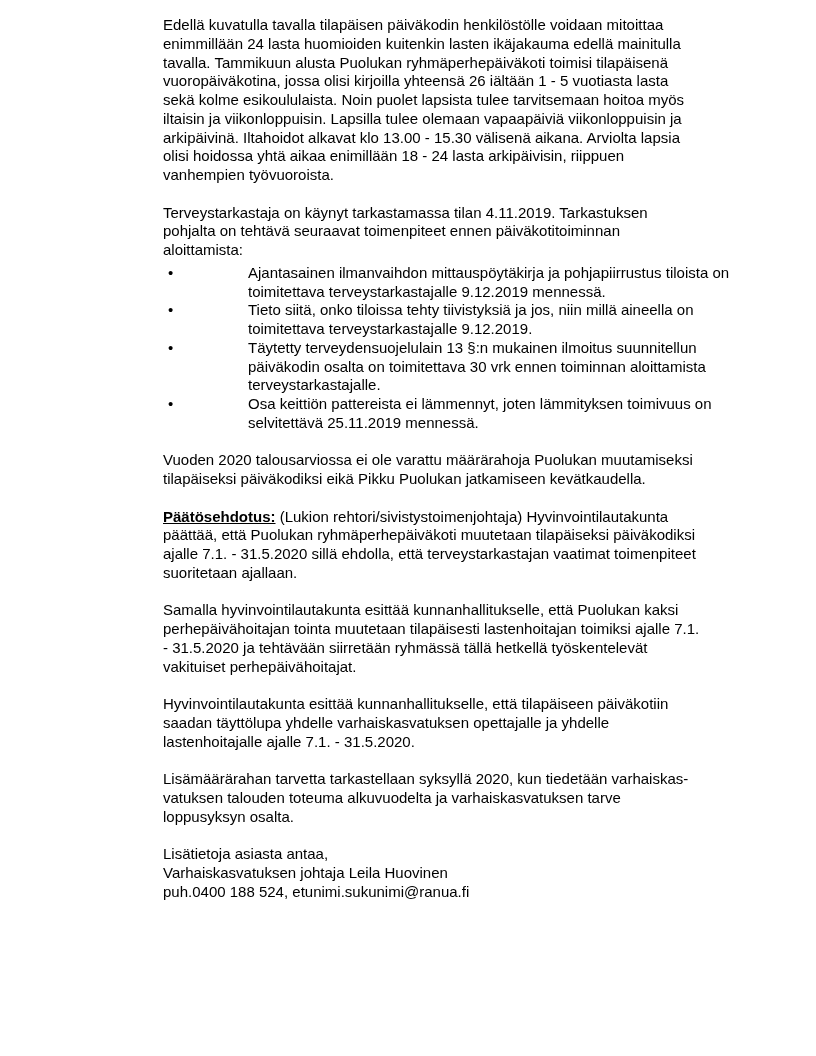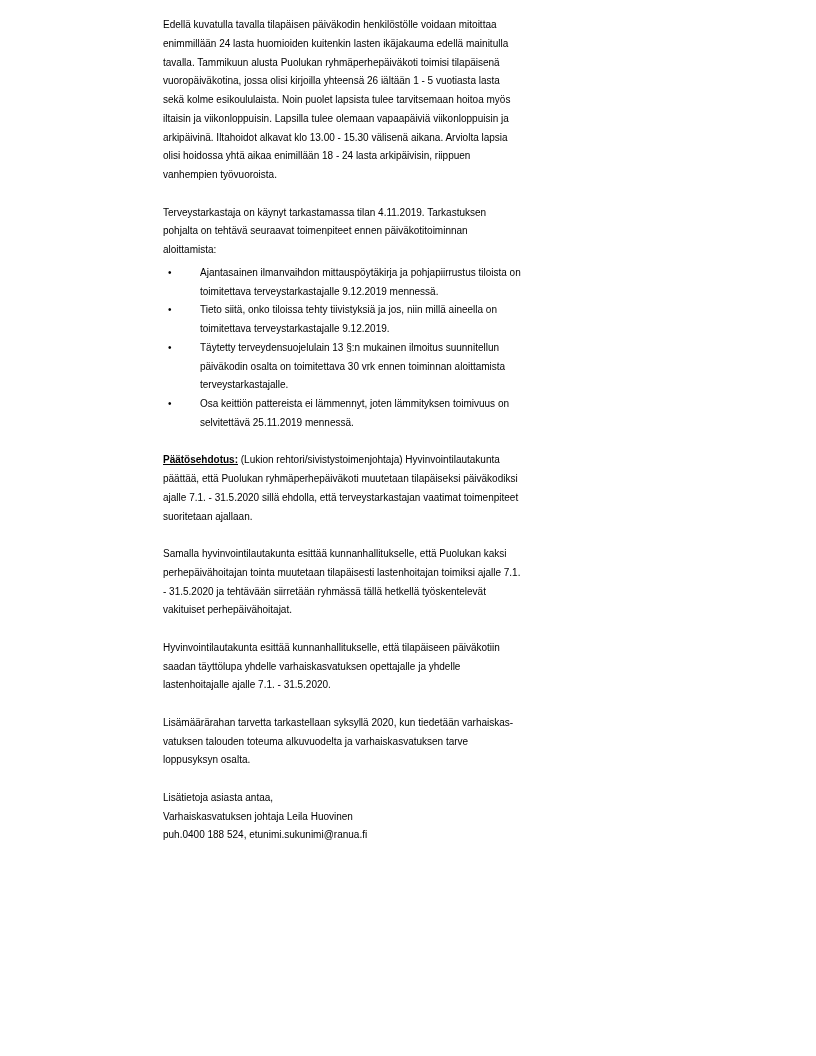--- a/index.html
+++ b/index.html
@@ -19,21 +19,21 @@
     width: 816px;
     height: 1056px;
     background: #ffffff;
     overflow: hidden;
   }
   .content {
     position: absolute;
     left: 163px;
     top: 16px;
     width: 600px;
-    font-size: 10px;
+    font-size: 15px;
     line-height: 18.75px;
     color: #000000;
   }
   .para {
     margin: 0 0 18.75px 0;
     white-space: pre;
   }
   .para.tight {
     margin-bottom: 4px;
   }
@@ -45,20 +45,21 @@
     align-items: flex-start;
   }
   .bullet {
     flex: 0 0 37px;
     width: 37px;
     padding-left: 5px;
     box-sizing: border-box;
   }
   .bullet-text {
     white-space: pre;
+    margin-left: 48px;
   }
   .label {
     font-weight: bold;
     text-decoration: underline;
     text-align: right;
   }
 </style>
 </head>
 <body>
 
@@ -96,20 +97,22 @@
 päiväkodin osalta on toimitettava 30 vrk ennen toiminnan aloittamista
 terveystarkastajalle.</span>
       </div>
       <div class="bullet-row">
         <span class="bullet">•</span>
         <span class="bullet-text">Osa keittiön pattereista ei lämmennyt, joten lämmityksen toimivuus on
 selvitettävä 25.11.2019 mennessä.</span>
       </div>
     </div>
 
+    <p class="para">Vuoden 2020 talousarviossa ei ole varattu määrärahoja Puolukan muutamiseksi
+tilapäiseksi päiväkodiksi eikä Pikku Puolukan jatkamiseen kevätkaudella.</p>
 
     <p class="para"><span class="label">Päätösehdotus:</span><span> (Lukion rehtori/sivistystoimenjohtaja) Hyvinvointilautakunta
 päättää, että Puolukan ryhmäperhepäiväkoti muutetaan tilapäiseksi päiväkodiksi
 ajalle 7.1. - 31.5.2020 sillä ehdolla, että terveystarkastajan vaatimat toimenpiteet
 suoritetaan ajallaan.</span></p>
 
     <p class="para">Samalla hyvinvointilautakunta esittää kunnanhallitukselle, että Puolukan kaksi
 perhepäivähoitajan tointa muutetaan tilapäisesti lastenhoitajan toimiksi ajalle 7.1.
 - 31.5.2020 ja tehtävään siirretään ryhmässä tällä hetkellä työskentelevät
 vakituiset perhepäivähoitajat.</p>

